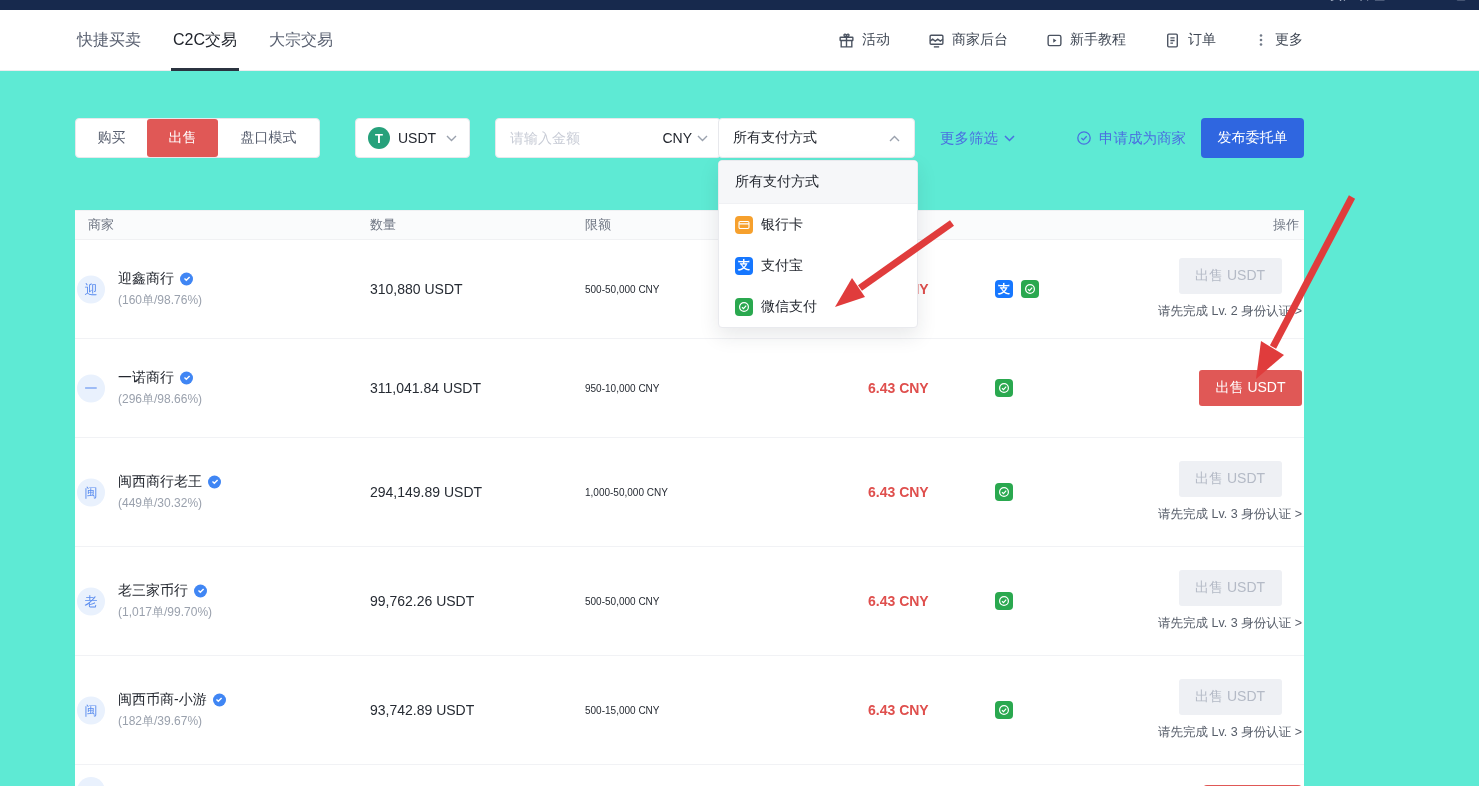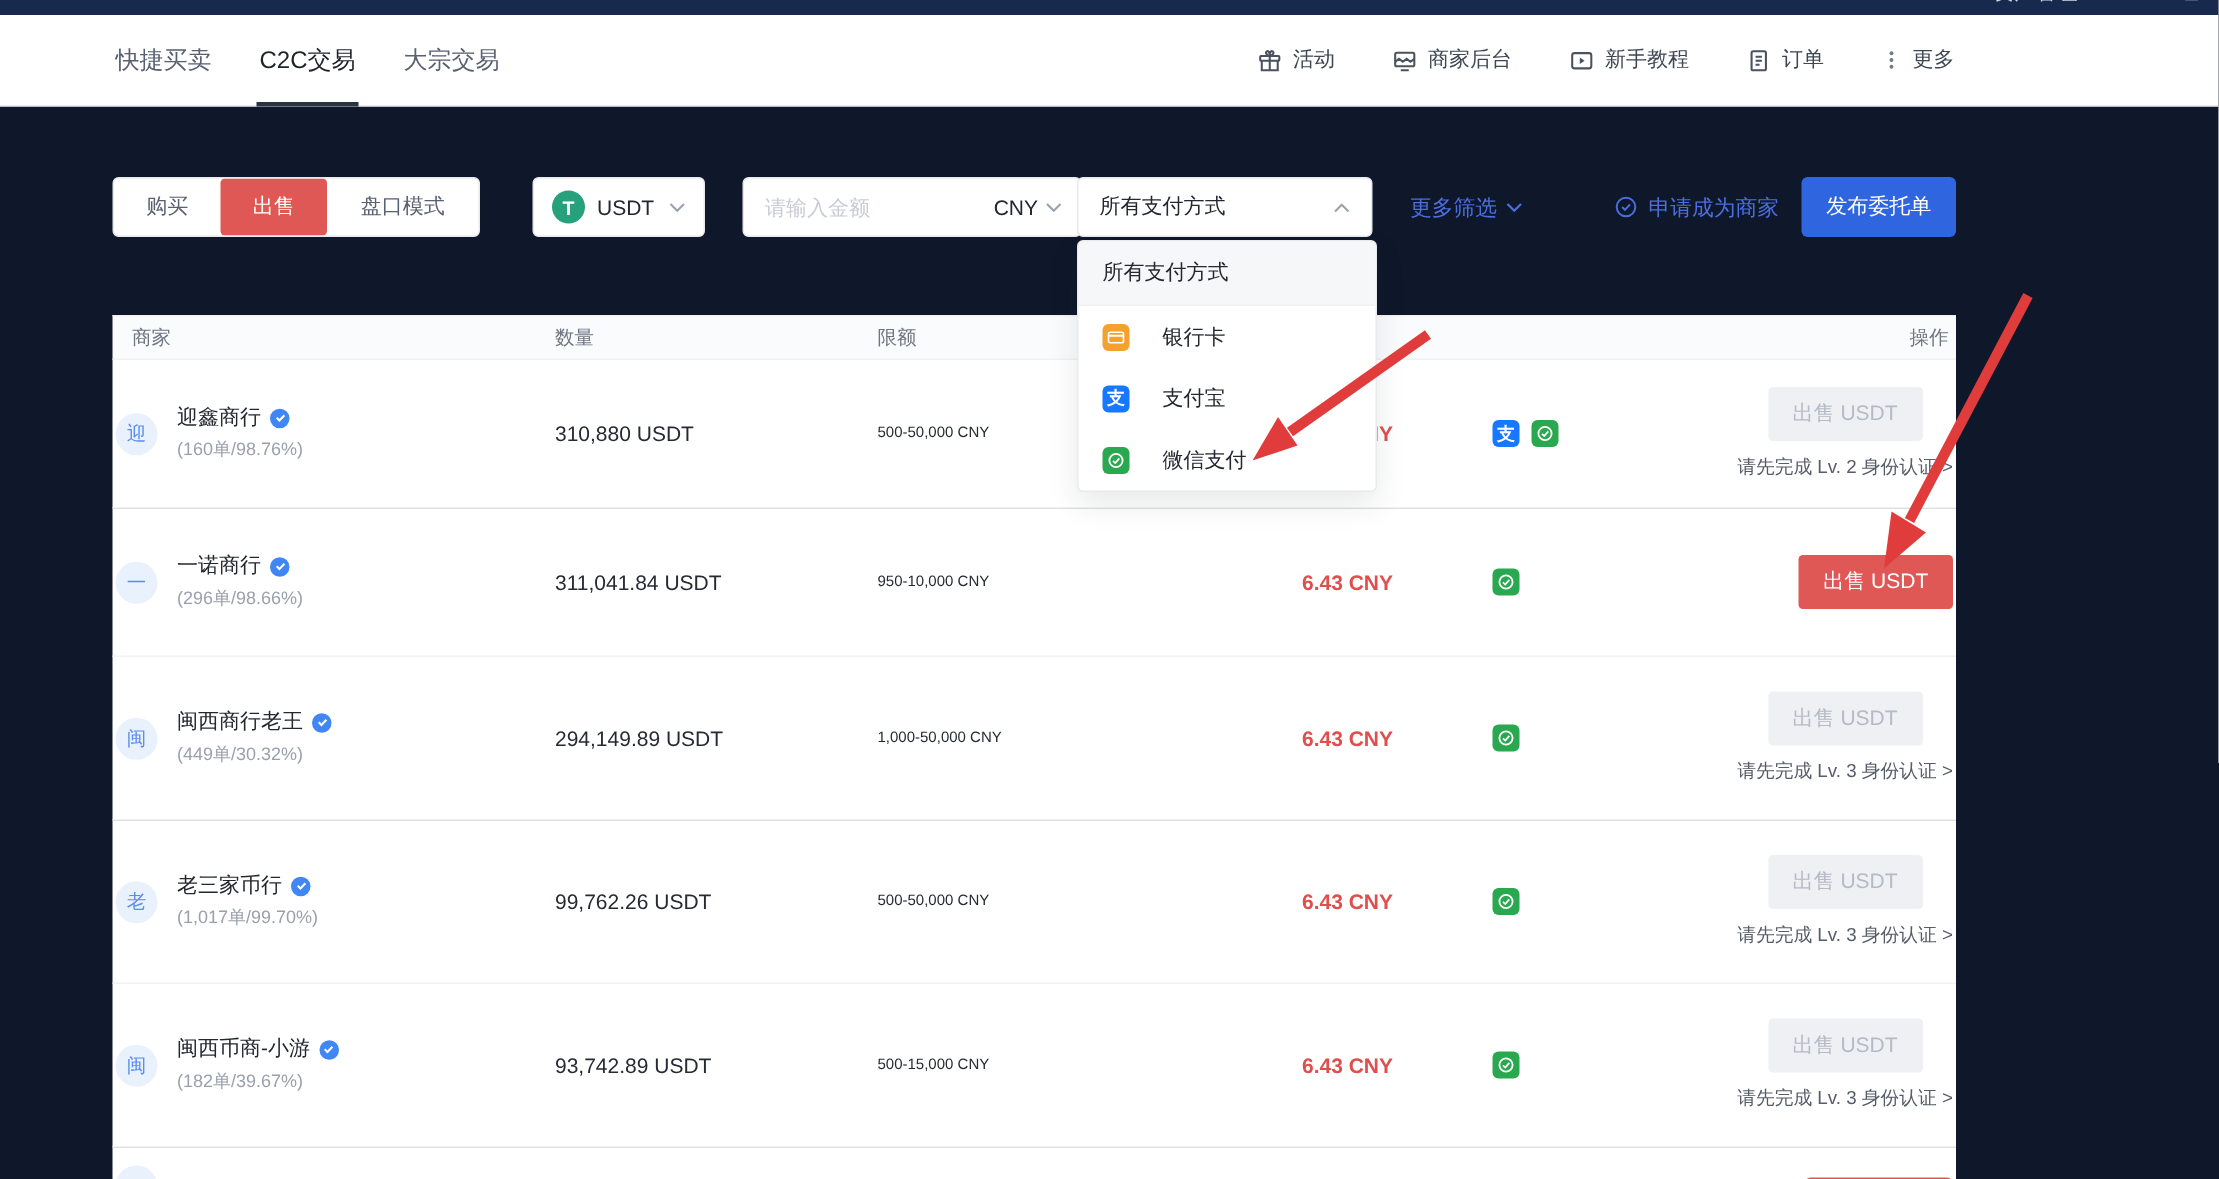--- a/index.html
+++ b/index.html
@@ -1,17 +1,17 @@
 <!DOCTYPE html>
 <html><head>
 <meta charset="utf-8">
 <style>
   html,body{margin:0;padding:0;width:1479px;height:786px;overflow:hidden;background:#fff;
     font-family:"Liberation Sans","DejaVu Sans",sans-serif;}
-  .page{position:relative;width:1479px;height:786px;overflow:hidden;background:#0f172a;}
+  .page{position:relative;width:1479px;height:786px;overflow:hidden;background:#5eead4;}
 
   
   .topbar{position:absolute;left:0;top:0;width:100%;height:10px;background:#17294d;overflow:hidden;}
   .topbar-inner{position:absolute;left:0;top:-24px;width:100%;height:34px;display:flex;align-items:center;
     color:#cdd6e6;font-size:14px;}
   .topbar-item{margin-left:30px;white-space:nowrap;}
   .topbar-item:nth-child(2){margin-left:42px;}
   .topbar-item:nth-child(3){margin-left:42px;}
   .topbar-right{position:absolute;right:10px;top:-22px;height:34px;display:flex;align-items:center;gap:26px;color:#cdd6e6;font-size:14px;}
 
@@ -50,21 +50,21 @@
   .applymerchant{position:absolute;right:118px;top:0;height:40px;display:flex;align-items:center;gap:7px;
     font-size:14.5px;cursor:pointer;}
   .publish-btn{position:absolute;right:0;top:0;width:103px;height:40px;border:none;border-radius:4px;color:#fff;
     font-size:14px;cursor:pointer;display:flex;align-items:center;justify-content:center;font-family:inherit;}
 
   
   .dropdown{position:absolute;left:718px;top:160px;width:198px;background:#fff;border:1px solid #e9eaee;
     border-radius:4px;box-shadow:0 8px 20px rgba(30,36,50,0.10);z-index:30;overflow:hidden;}
   .dd-header{height:42px;display:flex;align-items:center;padding:0 16px;font-size:14px;color:#23272f;
     background:#f6f7f9;border-bottom:1px solid #f0f1f4;cursor:pointer;}
-  .dd-item{height:41px;display:flex;align-items:center;gap:22px;padding:0 16px;font-size:14px;color:#23272f;cursor:pointer;}
+  .dd-item{height:41px;display:flex;align-items:center;gap:8px;padding:0 16px;font-size:14px;color:#23272f;cursor:pointer;}
 
   
   .pi{width:18px;height:18px;border-radius:4px;display:flex;align-items:center;justify-content:center;flex:0 0 auto;}
   .pi-alipay{color:#fff;font-size:12px;font-weight:bold;}
   .pi svg{display:block;}
 
   
   .tablewrap{position:absolute;left:75px;top:210px;width:1229px;}
   .thead{position:relative;height:28px;background:#fafbfc;border-top:1px solid #f0f1f3;border-bottom:1px solid #f0f1f3;
     font-size:13px;color:#6e7582;}

